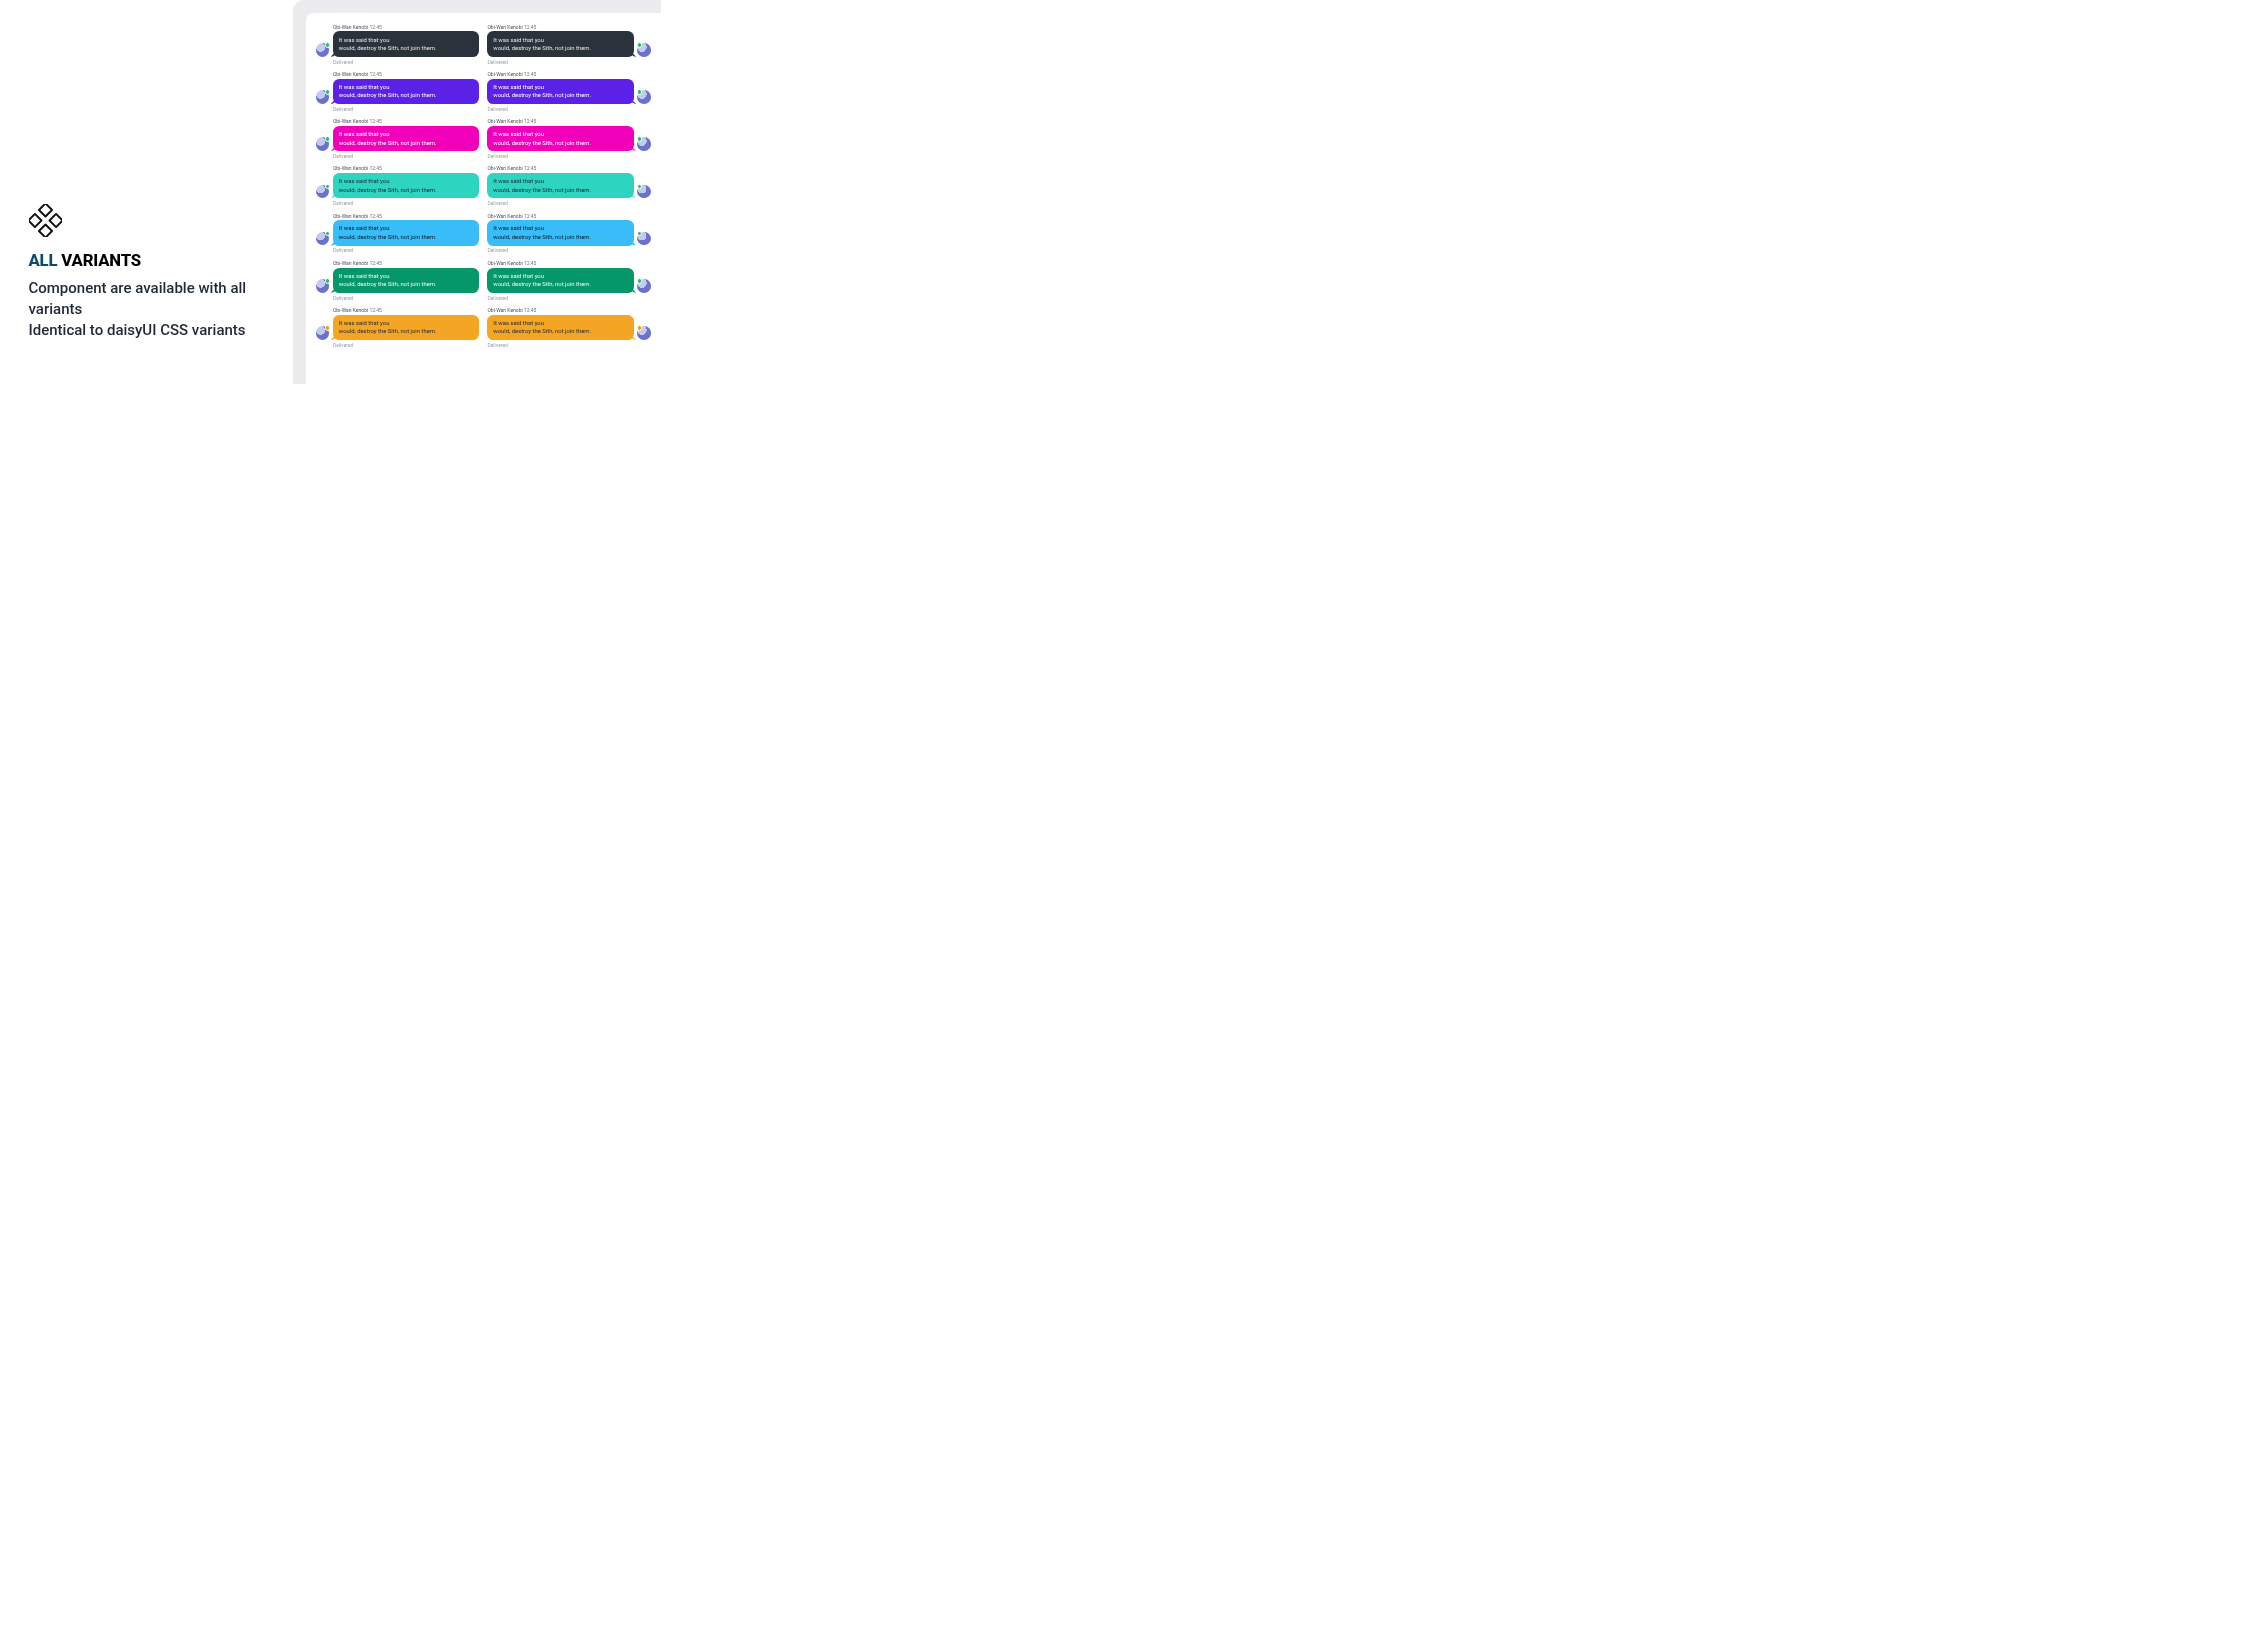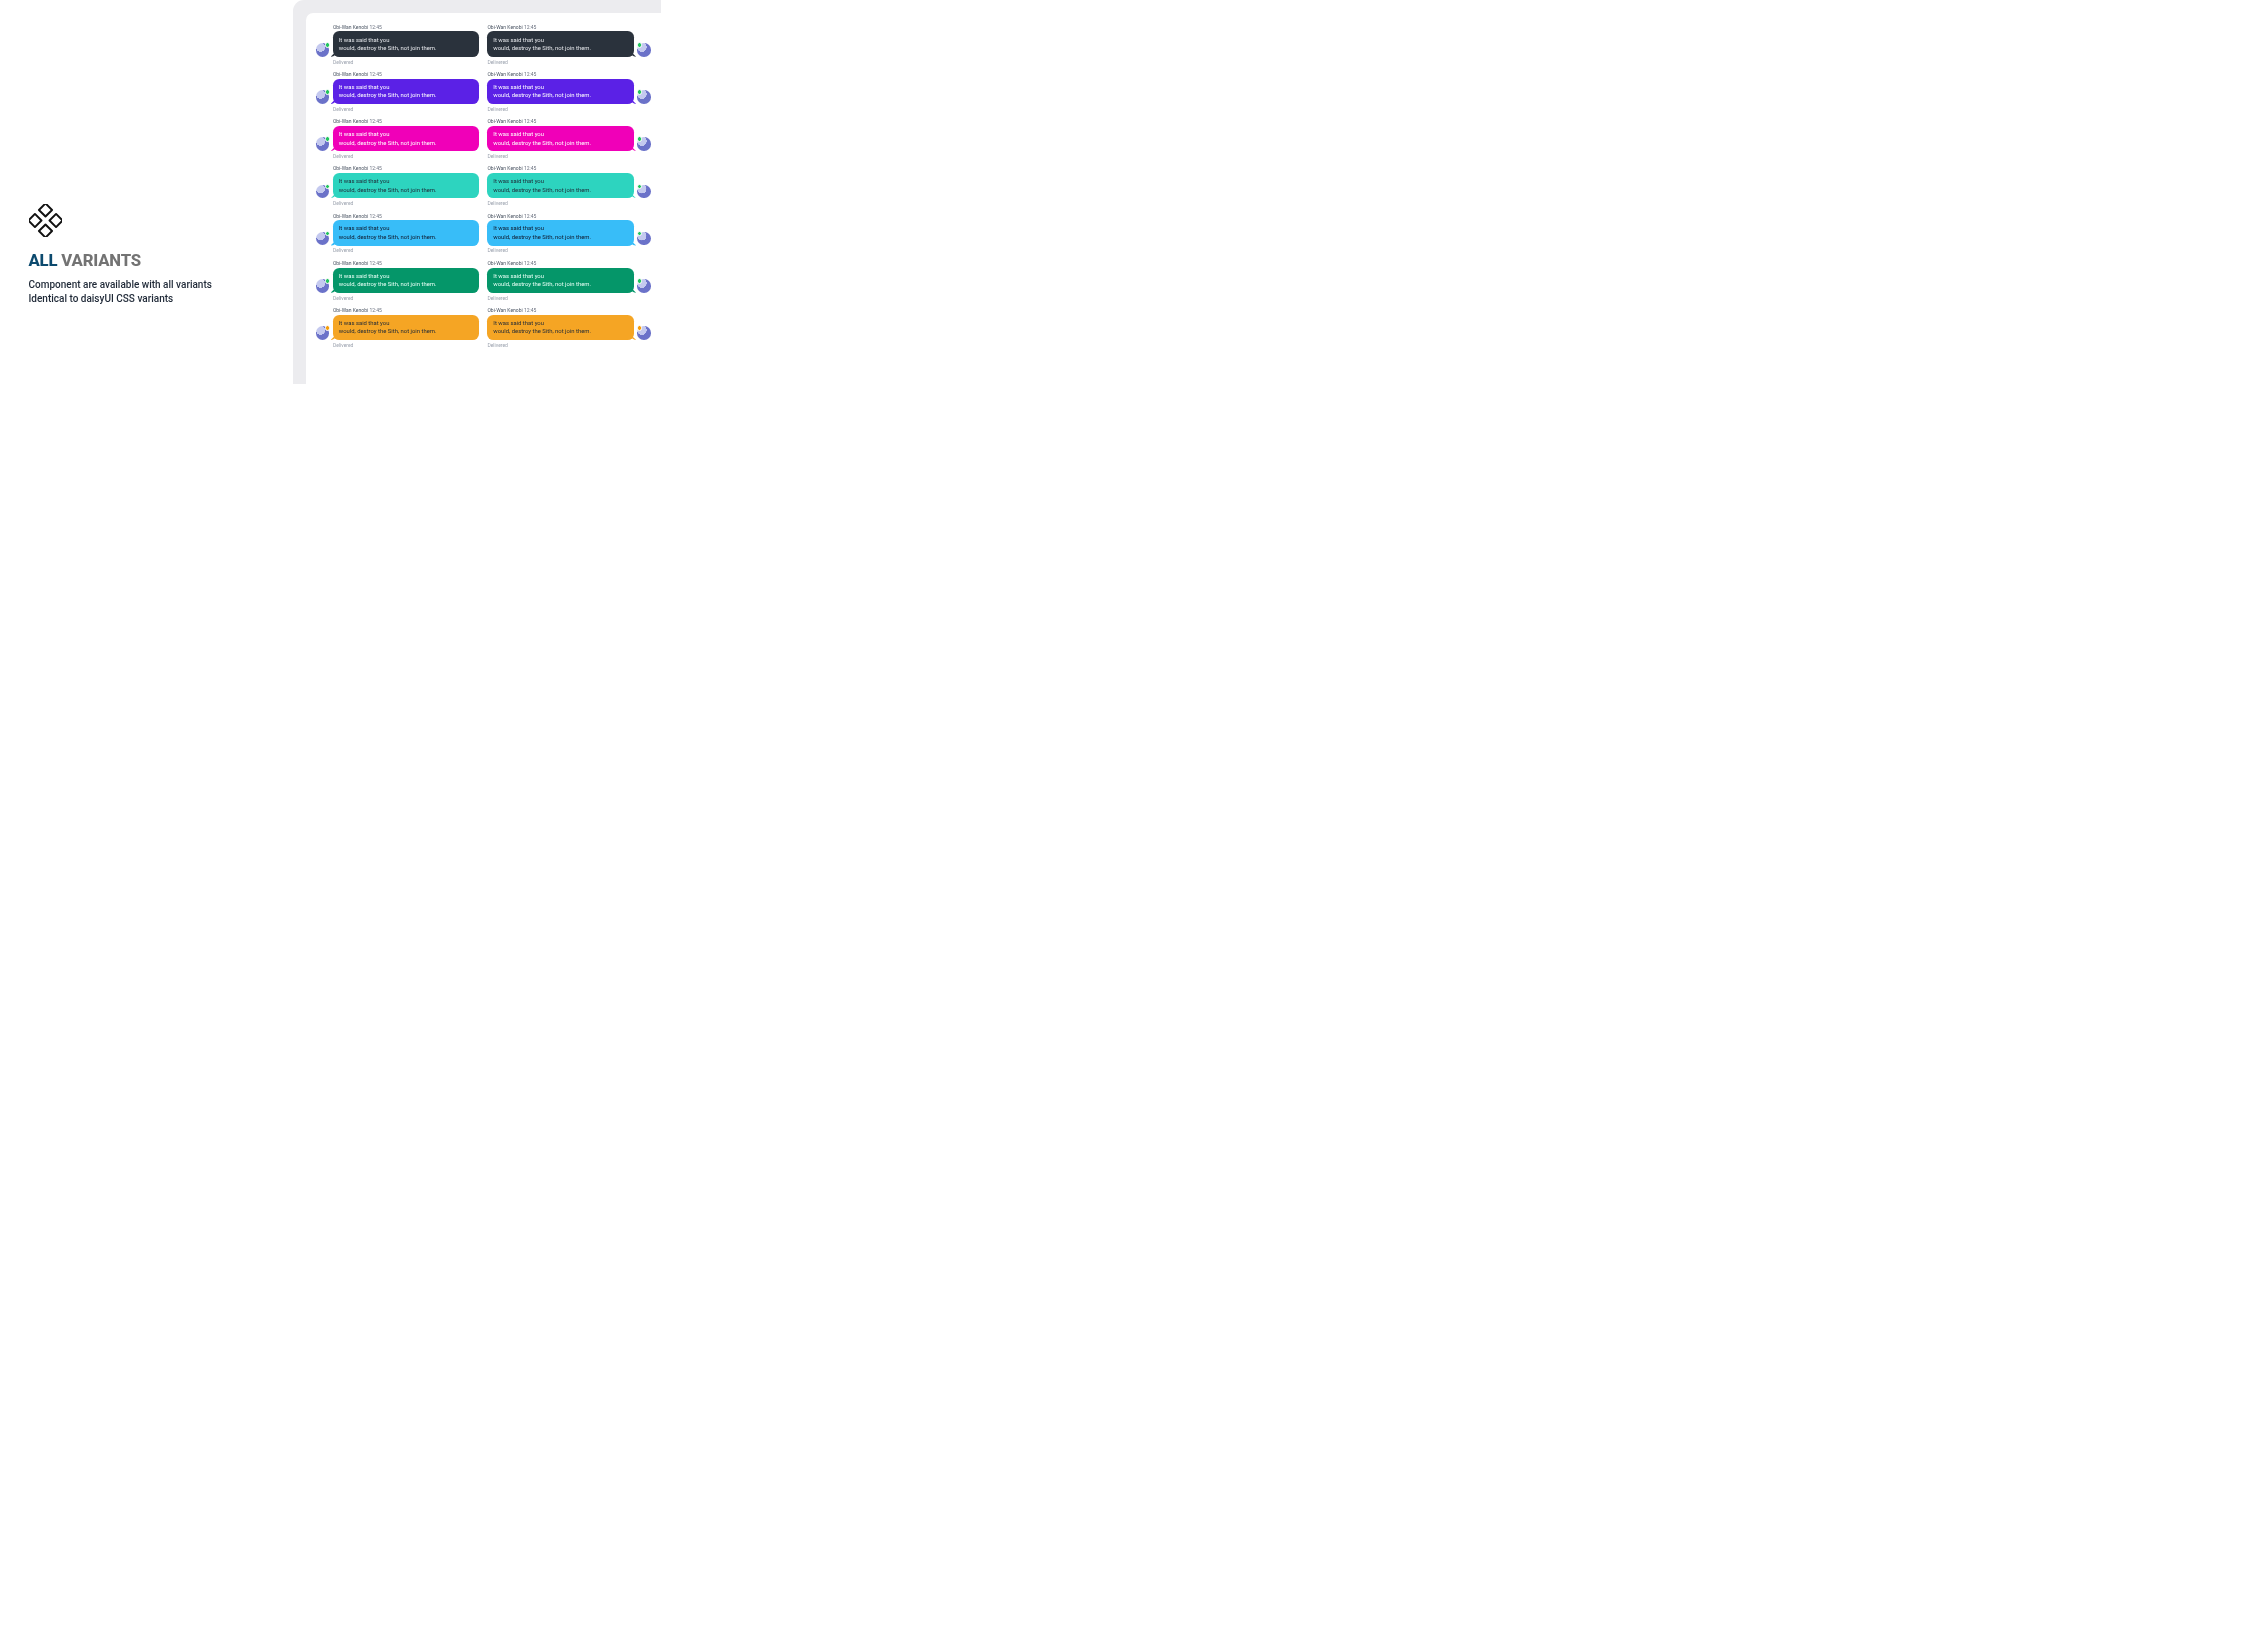--- a/index.html
+++ b/index.html
@@ -29,23 +29,23 @@
     margin-bottom: 12.7px;
   }
   .title {
     font-size: 16.7px;
     font-weight: 800;
     letter-spacing: -0.01em;
     line-height: 1.1;
     margin-bottom: 8.1px;
   }
   .title .gray { color: #0c4a6e; }
-  .title .dark { color: #737373; }
+  .title .dark { color: #000000; }
   .subtitle {
-    font-size: 10px;
+    font-size: 15px;
     line-height: 1.4;
     color: #1f2937;
     font-weight: 500;
   }
 
   
   .preview-frame {
     position: absolute;
     top: 0;
     right: 0;

